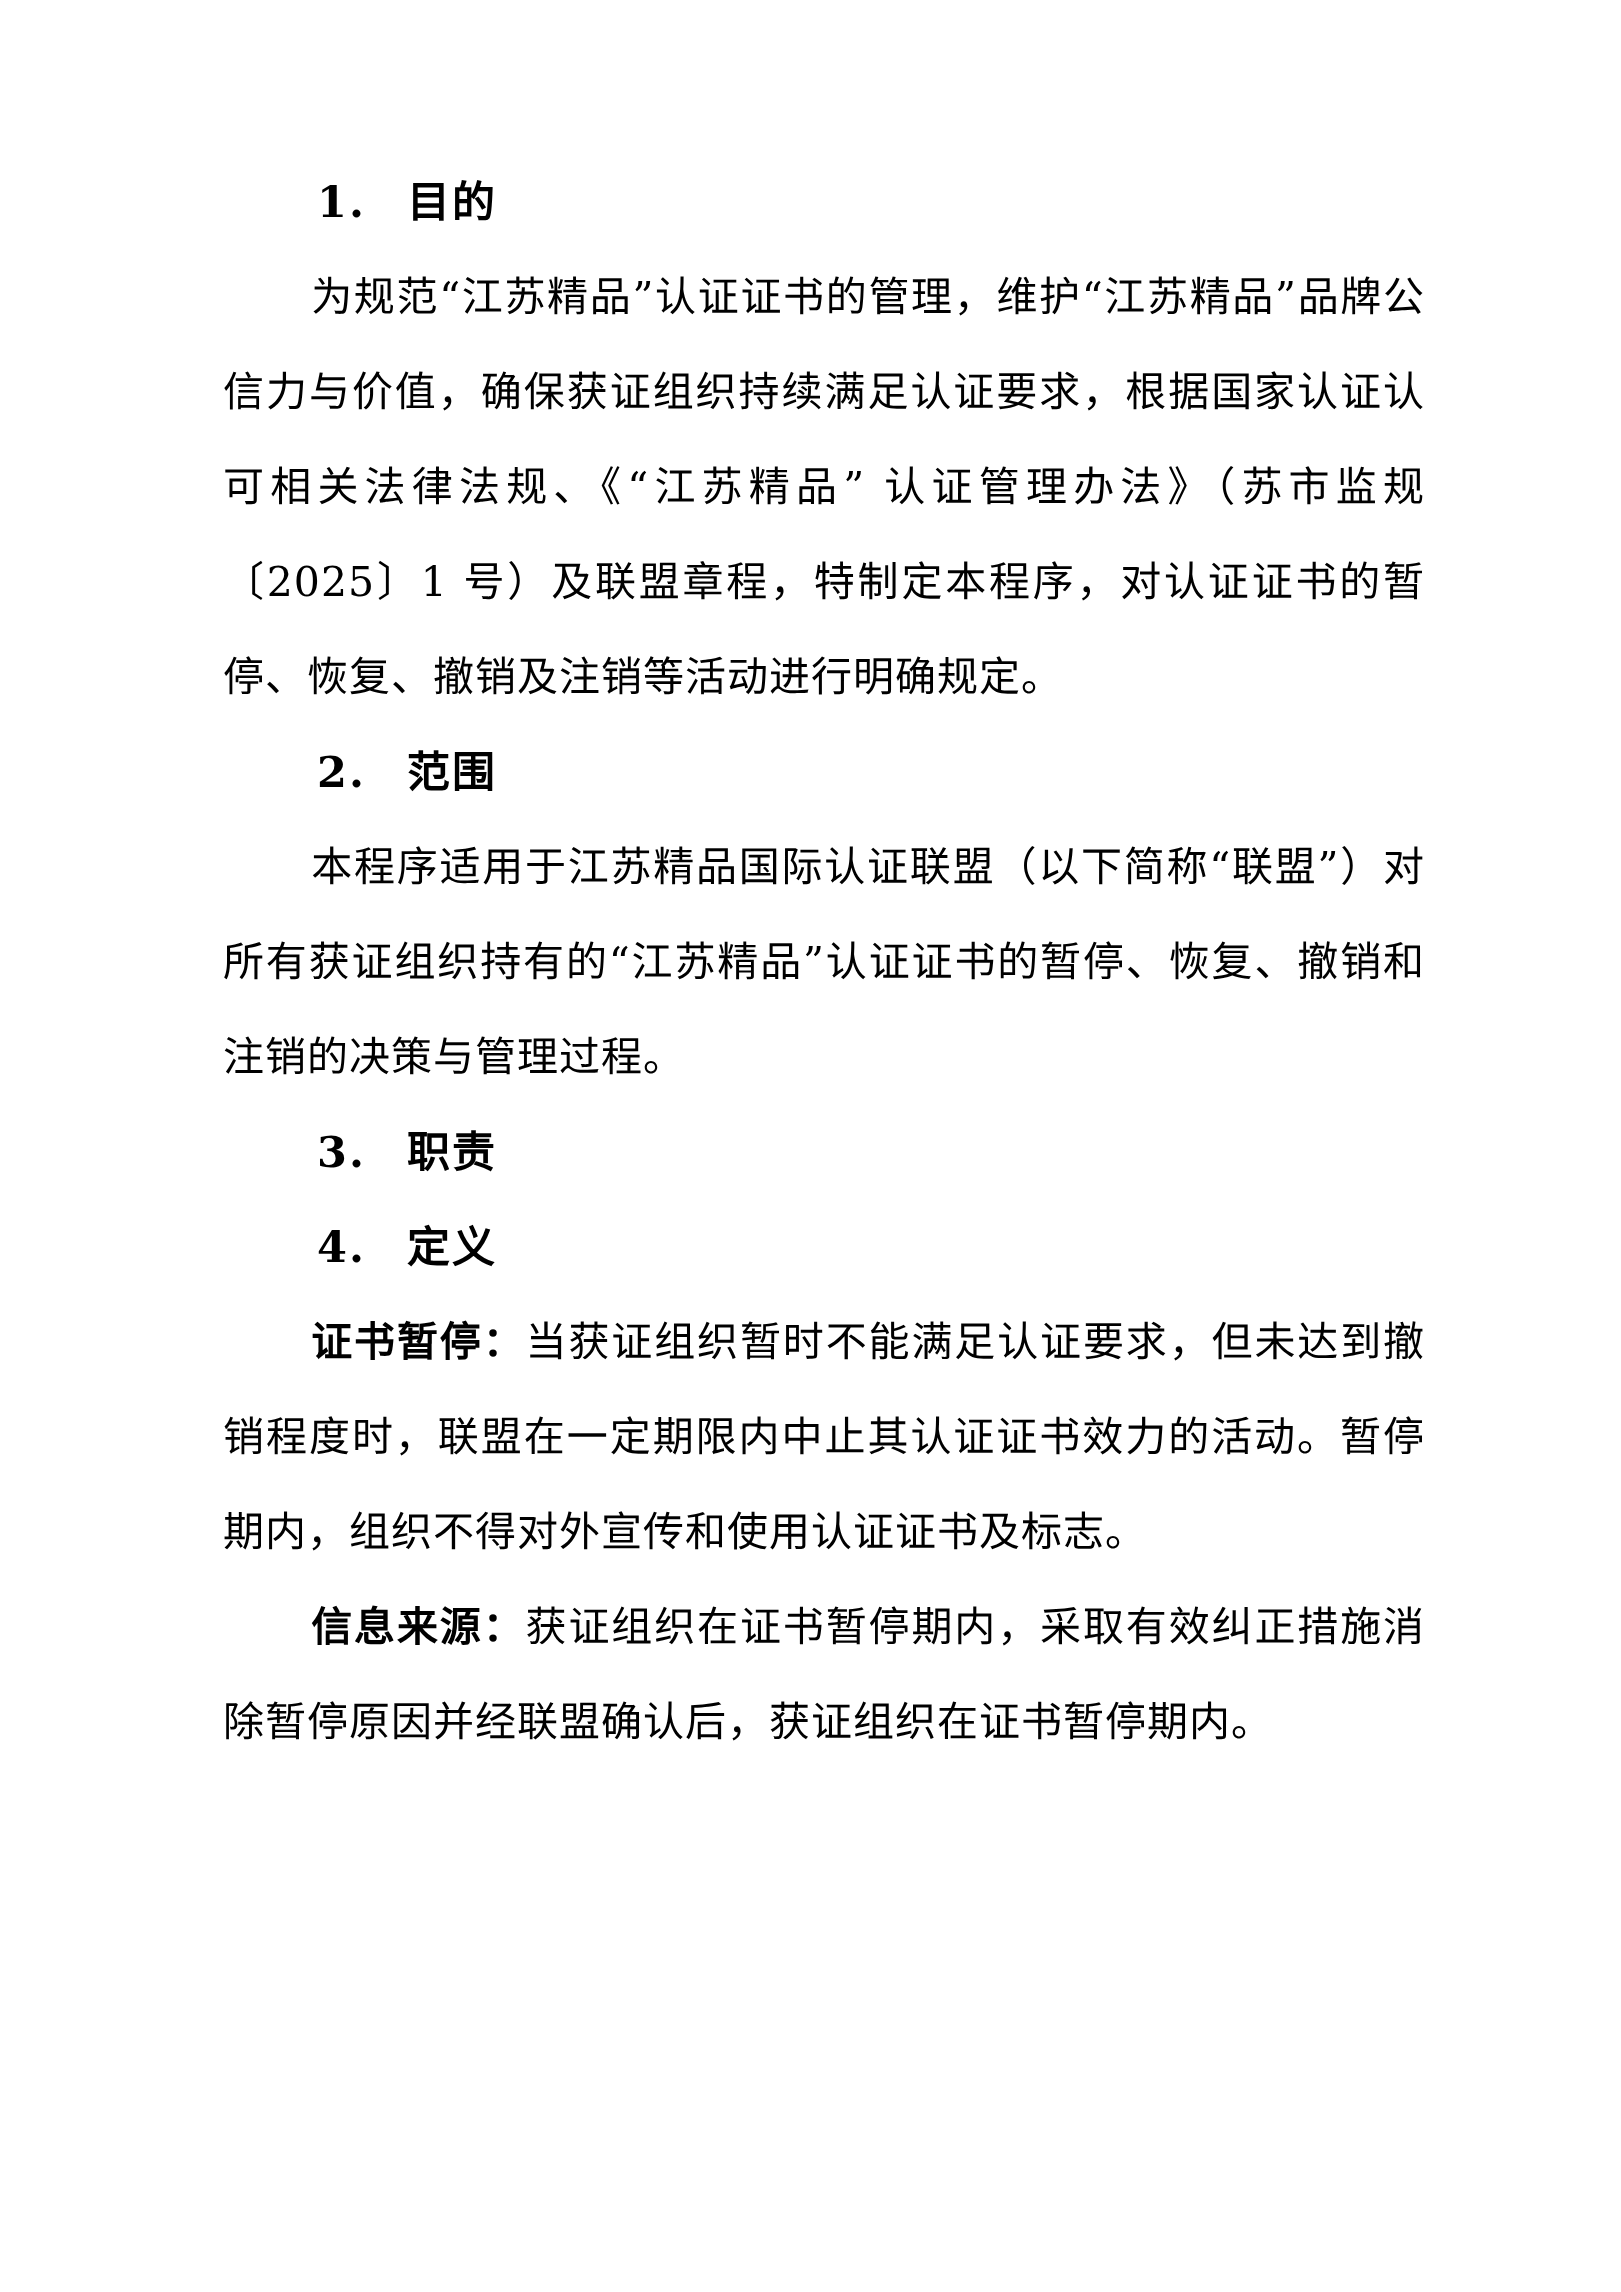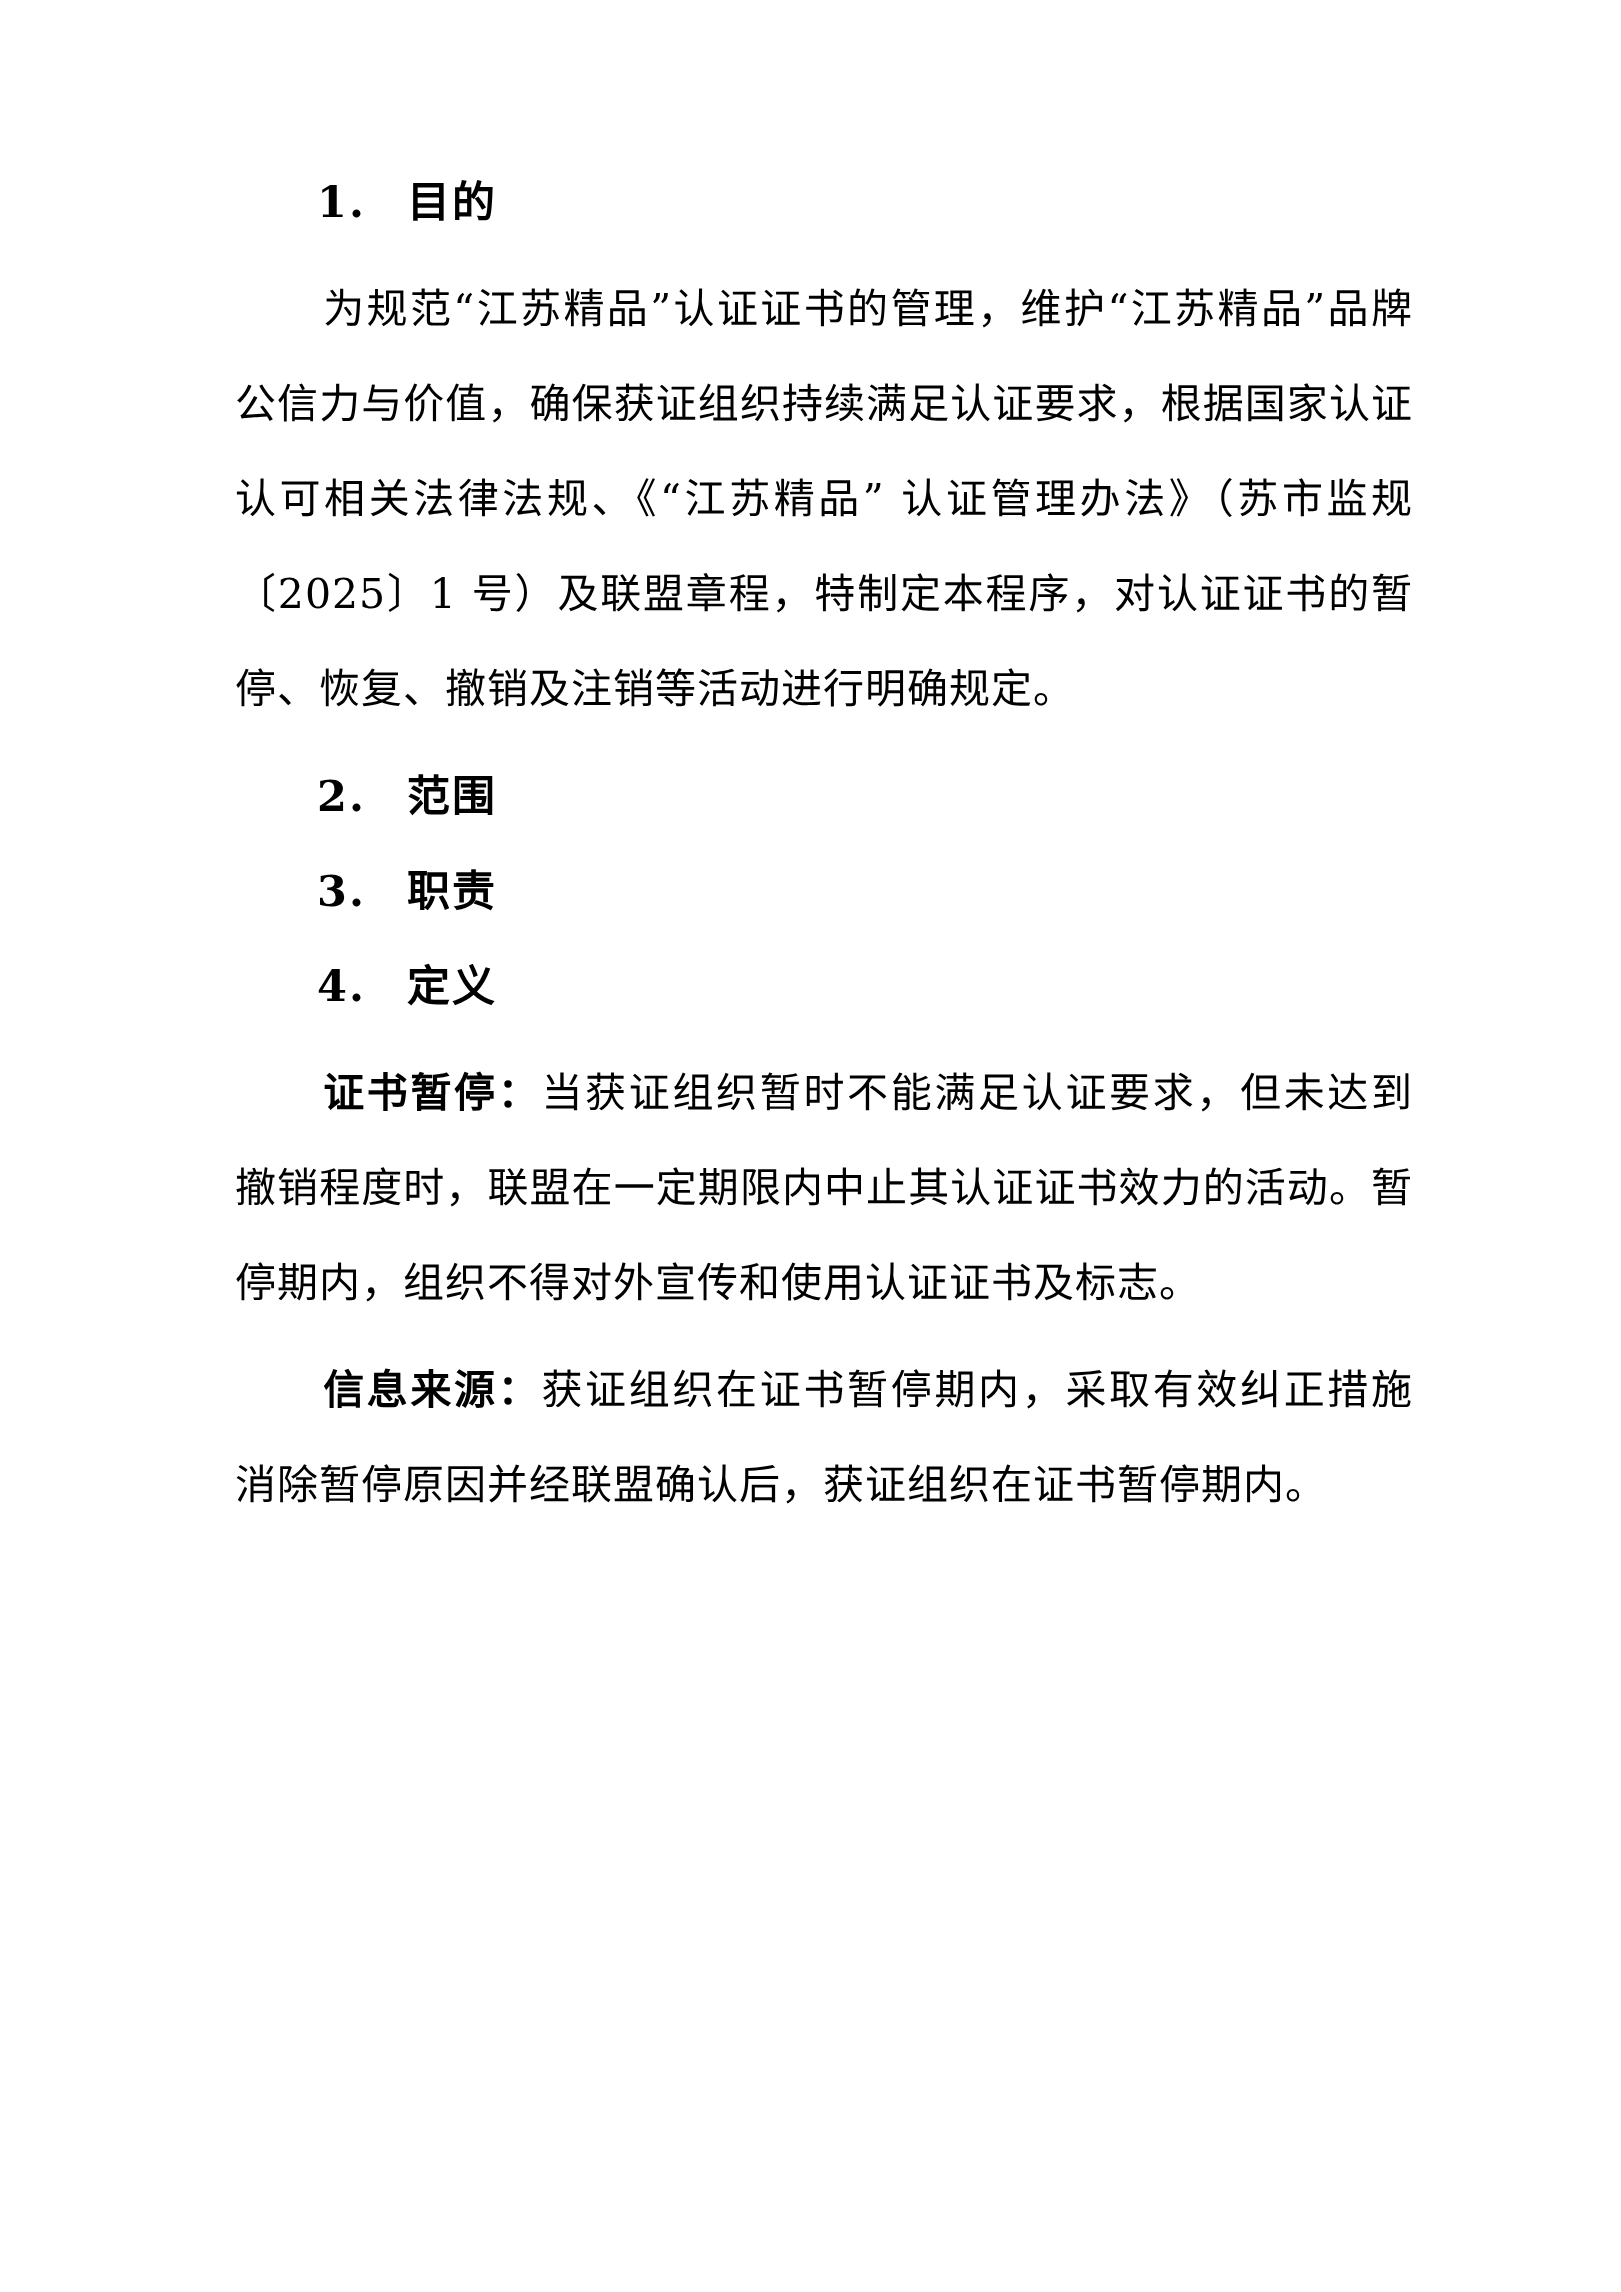--- a/index.html
+++ b/index.html
@@ -28,21 +28,21 @@
     line-height: 95px;
     letter-spacing: 2px;
   }
   .heading .num {
     display: inline-block;
     margin-right: 41px;
     font-family: "DejaVu Serif", "Liberation Serif", serif;
     font-weight: bold;
   }
   p.para {
-    margin: 12px;
+    margin: 0;
     text-align: justify;
     text-indent: 2.15em;
     letter-spacing: 1px;
   }
   p.para .lbl {
     font-family: "DejaVu Sans", "Liberation Sans", sans-serif;
     font-weight: bold;
   }
 </style>
 </head>
@@ -53,20 +53,23 @@
   <div class="heading">
     <span class="num">1.</span><span class="ht">目的</span>
   </div>
   <p class="para">
     <span>为规范“江苏精品”认证证书的管理，维护“江苏精品”品牌公信力与价值，确保获证组织持续满足认证要求，根据国家认证认可相关法律法规、《“江苏精品” 认证管理办法》（苏市监规〔2025〕1 号）及联盟章程，特制定本程序，对认证证书的暂停、恢复、撤销及注销等活动进行明确规定。</span>
   </p>
 
   <div class="heading">
     <span class="num">2.</span><span class="ht">范围</span>
   </div>
+  <p class="para">
+    <span>本程序适用于江苏精品国际认证联盟（以下简称“联盟”）对所有获证组织持有的“江苏精品”认证证书的暂停、恢复、撤销和注销的决策与管理过程。</span>
+  </p>
 
   <div class="heading">
     <span class="num">3.</span><span class="ht">职责</span>
   </div>
 
   <div class="heading">
     <span class="num">4.</span><span class="ht">定义</span>
   </div>
   <p class="para">
     <b class="lbl">证书暂停：</b><span>当获证组织暂时不能满足认证要求，但未达到撤销程度时，联盟在一定期限内中止其认证证书效力的活动。暂停期内，组织不得对外宣传和使用认证证书及标志。</span>

